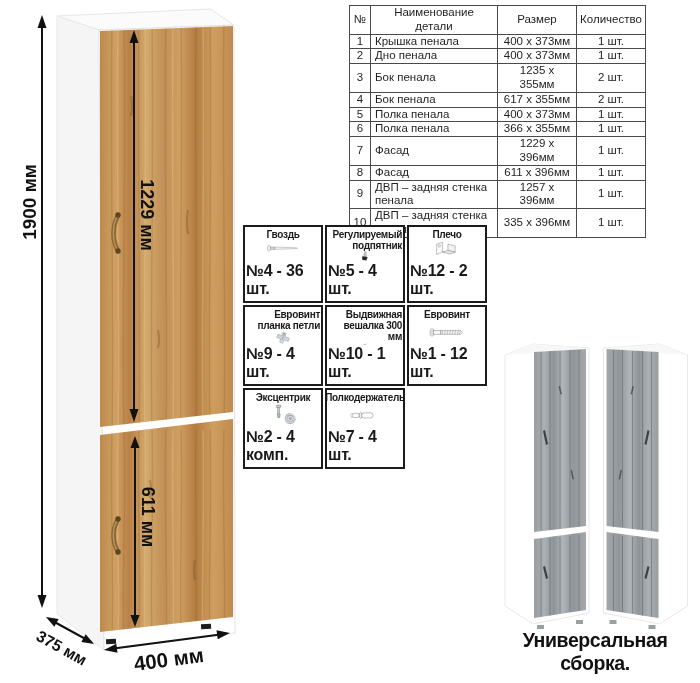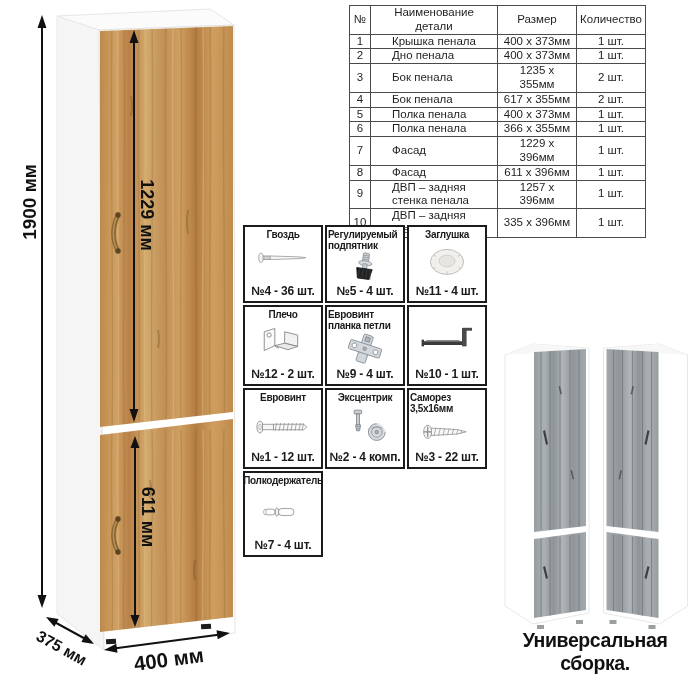--- a/index.html
+++ b/index.html
@@ -5,34 +5,34 @@
   html,body{margin:0;padding:0;background:#fff;}
   .stage{position:relative;width:700px;height:683px;background:#ffffff;overflow:hidden;
          font-family:"Liberation Sans",sans-serif;color:#1a1a1a;}
 
   
   .parts-table{position:absolute;left:349px;top:5px;width:296px;border-collapse:collapse;
                font-size:11.5px;line-height:1.2;color:#1f1f1f;table-layout:fixed;}
   .parts-table th,.parts-table td{border:1px solid #4a4a4a;padding:0 3px;height:13px;overflow:hidden;}
   .parts-table th{font-weight:normal;text-align:center;}
   .parts-table td.c0,.parts-table td.c2,.parts-table td.c3{text-align:center;}
-  .parts-table td.c1{text-align:left;padding-left:21px;}
+  .parts-table td.c1{text-align:left;padding-left:4px;}
   .parts-table col.w0{width:21px;} .parts-table col.w1{width:127px;}
   .parts-table col.w2{width:79px;} .parts-table col.w3{width:69px;}
 
   
   .hw-grid{position:absolute;left:243px;top:225px;width:248px;display:grid;
            grid-template-columns:repeat(3,80px);grid-template-rows:78px 81px 81px 86px 77px;
            gap:2px;}
   .hw-cell{border:2px solid #1b1b1b;background:#fff;display:flex;flex-direction:column;
            align-items:center;justify-content:space-between;padding:2px 1px 3px 1px;}
-  .hw-title{font-weight:bold;font-size:10px;line-height:1.12;text-align:left;letter-spacing:-0.3px;}
+  .hw-title{font-weight:bold;font-size:10px;line-height:1.12;text-align:right;letter-spacing:-0.3px;}
   .hw-icon{flex:1;display:flex;align-items:center;justify-content:center;min-height:0;width:100%;}
   .hw-icon svg{max-height:100%;}
-  .hw-qty{font-weight:bold;font-size:12px;letter-spacing:-0.2px;}
+  .hw-qty{font-weight:bold;font-size:16px;letter-spacing:-0.2px;}
 
   
   .cab-main{position:absolute;left:0;top:0;}
   .cab-variants{position:absolute;left:490px;top:335px;}
   .variants-caption{position:absolute;left:486px;top:629px;width:218px;text-align:center;
                     font-weight:bold;font-size:19.5px;letter-spacing:-0.4px;color:#111;}
   .dim-label{font-weight:bold;fill:#111;}
 </style>
 </head>
 <body>
@@ -282,31 +282,20 @@
               <ellipse cx="37.5" cy="18" rx="10" ry="3.5" fill="#d6dadd" stroke="#80878e"></ellipse>
               <rect x="34.5" y="19" width="6" height="7" fill="#c9ced3" stroke="#80878e"></rect>
               <path d="M26,26 h23 l-3,15 h-17 z" fill="#222" stroke="#000"></path>
               <path d="M31,26 l-1.6,15 M36,26 l-.8,15 M41,26 l.8,15 M46,26 l1.6,15" stroke="#3e3e3e" stroke-width="1.1"></path>
             </g>
           </svg>
         </div>
         <div class="hw-qty">№5 - 4 шт.</div>
       </div>
       <div class="hw-cell">
-        <div class="hw-title">Заглушка</div>
-        <div class="hw-icon">
-          <svg width="68" height="44" viewBox="0 0 76 48">
-            <ellipse cx="38" cy="24" rx="18.5" ry="14" fill="#f1f0ec" stroke="#b9b7b0"></ellipse>
-            <ellipse cx="38" cy="23" rx="9" ry="6.5" fill="#e7e5df" stroke="#cfcdc6"></ellipse>
-            <path d="M23,16 l3,2 M53,16 l-3,2 M22,32 l3,-2 M54,32 l-3,-2 M38,37.5 v-3" stroke="#cfcdc6" stroke-width="1.2" fill="none"></path>
-          </svg>
-        </div>
-        <div class="hw-qty">№11 - 4 шт.</div>
-      </div>
-      <div class="hw-cell">
         <div class="hw-title">Плечо</div>
         <div class="hw-icon">
           <svg width="62" height="44" viewBox="0 0 76 48">
             <g fill="#fafafa" stroke="#7d7d7d">
               <path d="M15,9 L28,5 L28,26 L15,32 Z"></path>
               <circle cx="21" cy="13" r="2.6" fill="#fff"></circle>
               <path d="M40,9 L56,13 L56,27 L40,23 Z" fill="#f2f2f2"></path>
               <path d="M28,26 L40,23 L56,27 L44,31 Z" fill="#e9e9e9"></path>
               <path d="M28,26 q2,3 5,3" fill="none"></path>
             </g>
@@ -324,20 +313,21 @@
               <circle cx="23" cy="24" r="3.2" fill="#fff"></circle>
               <circle cx="53" cy="24" r="3.2" fill="#fff"></circle>
               <rect x="34.5" y="8" width="6" height="6" fill="#aeb4ba"></rect>
               <circle cx="37.5" cy="24" r="2.3" fill="#aeb4ba"></circle>
             </g>
           </svg>
         </div>
         <div class="hw-qty">№9 - 4 шт.</div>
       </div>
       <div class="hw-cell">
+        <div class="hw-title">Выдвижная вешалка 300 мм</div>
         <div class="hw-icon">
           <svg width="70" height="40" viewBox="0 0 76 48">
             <path d="M8,30 H58" stroke="#3b3b3b" stroke-width="4.5"></path>
             <path d="M9,26 v8" stroke="#3b3b3b" stroke-width="3"></path>
             <rect x="56" y="12" width="5.5" height="22" fill="#4a4a4a"></rect>
             <path d="M57,13.5 h11" stroke="#4a4a4a" stroke-width="3.5"></path>
             <path d="M13,27 h40" stroke="#8a8a8a" stroke-width="1.4"></path>
           </svg>
         </div>
         <div class="hw-qty">№10 - 1 шт.</div>
@@ -364,32 +354,20 @@
             <path d="M26.8,21.5 h6 l-1.2,7 h-3.6 z" fill="#c9ced3" stroke="#7e858c"></path>
             <path d="M27.4,23.5 h4.8 M27.8,25.5 h4 M28.2,27.5 h3.2" stroke="#7e858c" stroke-width=".7"></path>
             <circle cx="52" cy="30" r="10" fill="#d6dade" stroke="#7e858c"></circle>
             <circle cx="52" cy="30" r="6.2" fill="none" stroke="#8f969c"></circle>
             <path d="M52,20 a10,10 0 0 1 10,10" stroke="#ffffff" stroke-width="1.6" fill="none"></path>
             <circle cx="52" cy="30" r="2" fill="#aeb4ba" stroke="#7e858c"></circle>
             <path d="M45.5,25.5 q6.5,-3.5 13,0" stroke="#8f969c" fill="none"></path>
           </svg>
         </div>
         <div class="hw-qty">№2 - 4 комп.</div>
-      </div>
-      <div class="hw-cell">
-        <div class="hw-title">Саморез 3,5х16мм</div>
-        <div class="hw-icon">
-          <svg width="66" height="36" viewBox="0 0 76 48">
-            <ellipse cx="12" cy="24" rx="5.5" ry="9" fill="#f3f3f3" stroke="#8a8a8a"></ellipse>
-            <path d="M12,17 v14 M6.8,24 h10.4" stroke="#8a8a8a" stroke-width="1.6"></path>
-            <path d="M17,19 L52,21 L64,24 L52,27 L17,29 Z" fill="#f8f8f8" stroke="#8a8a8a"></path>
-            <path d="M23,18.7 l-2.4,10.6 M29,19 l-2.4,10.2 M35,19.3 l-2.4,9.6 M41,19.7 l-2.4,8.8 M47,20.2 l-2.3,7.9 M53,21 l-2.2,6.4 M58,22 l-1.8,4.4" stroke="#8a8a8a" stroke-width=".9" fill="none"></path>
-          </svg>
-        </div>
-        <div class="hw-qty">№3 - 22 шт.</div>
       </div>
       <div class="hw-cell">
         <div class="hw-title">Полкодержатель</div>
         <div class="hw-icon">
           <svg width="60" height="34" viewBox="0 0 76 48">
             <rect x="12" y="20" width="15" height="8" rx="4" fill="#fdfdfd" stroke="#7d7d7d"></rect>
             <ellipse cx="12.5" cy="24" rx="1.8" ry="4" fill="#fff" stroke="#9b9b9b"></ellipse>
             <ellipse cx="29.5" cy="24" rx="2.5" ry="6" fill="#f2f2f2" stroke="#7d7d7d"></ellipse>
             <rect x="31.5" y="19" width="22" height="10" rx="5" fill="#fdfdfd" stroke="#7d7d7d"></rect>
           </svg>

